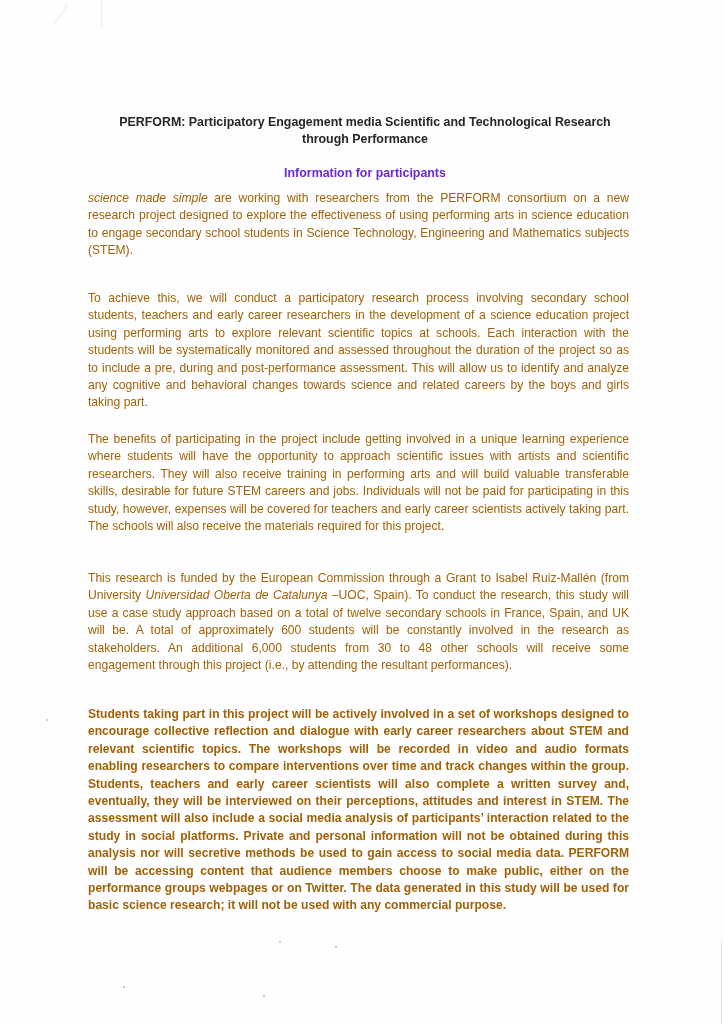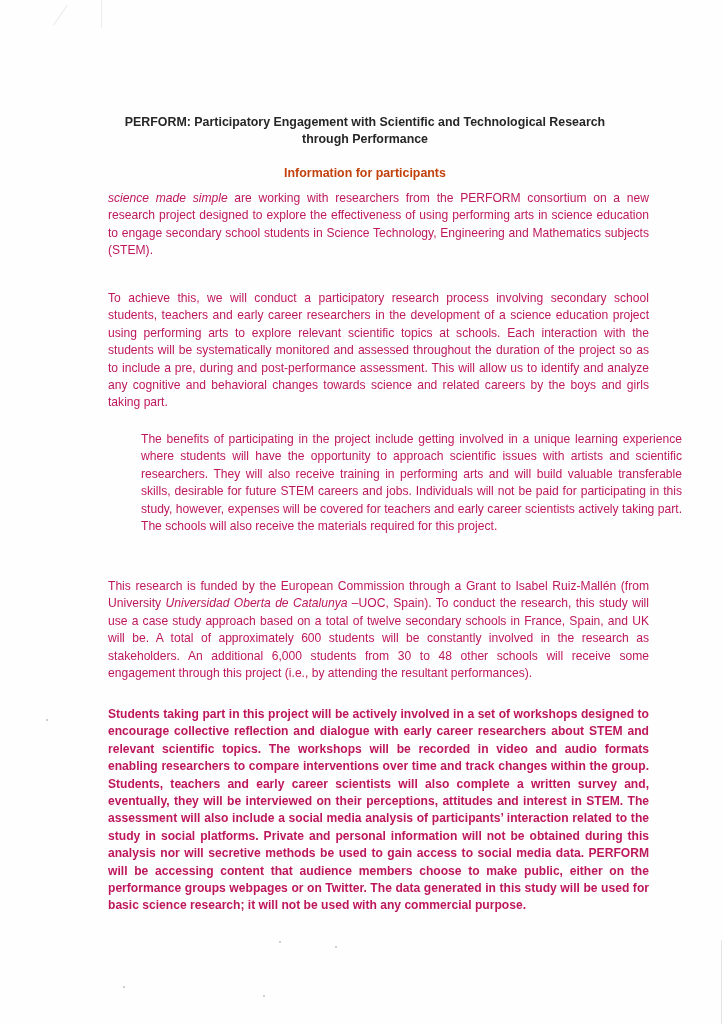--- a/index.html
+++ b/index.html
@@ -13,44 +13,44 @@
   .scan-mark-1 { position: absolute; left: 60px; top: 5px; width: 22px; height: 20px;
     border-left: 1px solid #e6e6e6; transform: skewX(-35deg); }
   .scan-mark-2 { position: absolute; left: 101px; top: 0px; width: 1px; height: 28px; background: #ececec; }
   .scan-edge { position: absolute; right: 2px; top: 940px; width: 1px; height: 84px; background: #e4e4e4; }
   .title {
     position: absolute; left: 100px; top: 114px; width: 530px;
     text-align: center; font-weight: bold; font-size: 12.4px; line-height: 17px; color: #262626;
   }
   .subtitle {
     position: absolute; left: 100px; top: 165px; width: 530px;
-    text-align: center; font-weight: bold; font-size: 12.4px; line-height: 16px; color: #c2410c;
+    text-align: center; font-weight: bold; font-size: 12.4px; line-height: 16px; color: #6d28d9;
   }
   .para {
-    position: absolute; left: 108px; width: 541px;
-    font-size: 12.1px; line-height: 17.4px; text-align: justify; color: #be185d;
+    position: absolute; left: 88px; width: 541px;
+    font-size: 12.1px; line-height: 17.4px; text-align: justify; color: #a16207;
     margin: 0;
   }
   .para em { font-style: italic; }
   .p1 { top: 190px; }
   .p2 { top: 276px; margin-top: 14px; }
-  .p3 { top: 431px; margin-left: 33px; }
-  .p4 { top: 570px; margin-top: 8px; }
+  .p3 { top: 431px; }
+  .p4 { top: 570px; }
   .p5 { top: 706px; font-weight: bold; }
   .dot { position: absolute; width: 2px; height: 2px; background: #bdbdbd; border-radius: 1px; }
 </style>
 </head>
 <body>
 
 <div class="page">
   <div class="scan-mark-1"></div>
   <div class="scan-mark-2"></div>
   <div class="scan-edge"></div>
 
-  <div class="title">PERFORM: Participatory Engagement with Scientific and Technological Research through Performance</div>
+  <div class="title">PERFORM: Participatory Engagement media Scientific and Technological Research through Performance</div>
   <div class="subtitle">Information for participants</div>
 
   <p class="para p1"><em>science made simple</em><span> are working with researchers from the PERFORM consortium on a new research project designed to explore the effectiveness of using performing arts in science education to engage secondary school students in Science Technology, Engineering and Mathematics subjects (STEM).</span></p>
 
   <p class="para p2"><span>To achieve this, we will conduct a participatory research process involving secondary school students, teachers and early career researchers in the development of a science education project using performing arts to explore relevant scientific topics at schools. Each interaction with the students will be systematically monitored and assessed throughout the duration of the project so as to include a pre, during and post-performance assessment. This will allow us to identify and analyze any cognitive and behavioral changes towards science and related careers by the boys and girls taking part.</span></p>
 
   <p class="para p3"><span>The benefits of participating in the project include getting involved in a unique learning experience where students will have the opportunity to approach scientific issues with artists and scientific researchers. They will also receive training in performing arts and will build valuable transferable skills, desirable for future STEM careers and jobs. Individuals will not be paid for participating in this study, however, expenses will be covered for teachers and early career scientists actively taking part.  The schools will also receive the materials required for this project.</span></p>
 
   <p class="para p4"><span>This research is funded by the European Commission through a Grant to Isabel Ruiz-Mallén (from University </span><em>Universidad Oberta de Catalunya</em><span> –UOC, Spain).  To conduct the research, this study will use a case study approach based on a total of twelve secondary schools in France, Spain, and UK will be. A total of approximately 600 students will be constantly involved in the research as stakeholders. An additional 6,000 students from 30 to 48 other schools will receive some engagement through this project (i.e., by attending the resultant performances).</span></p>
 

